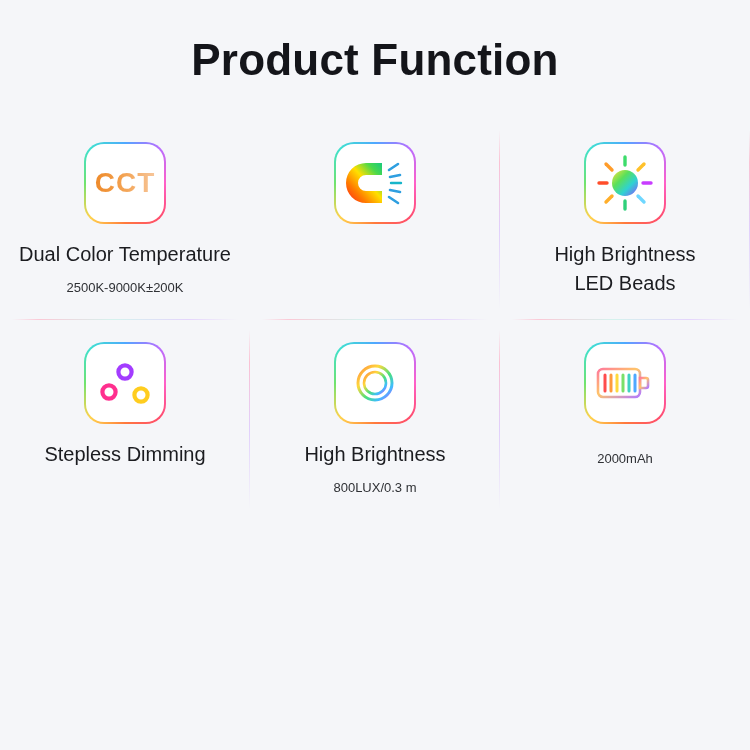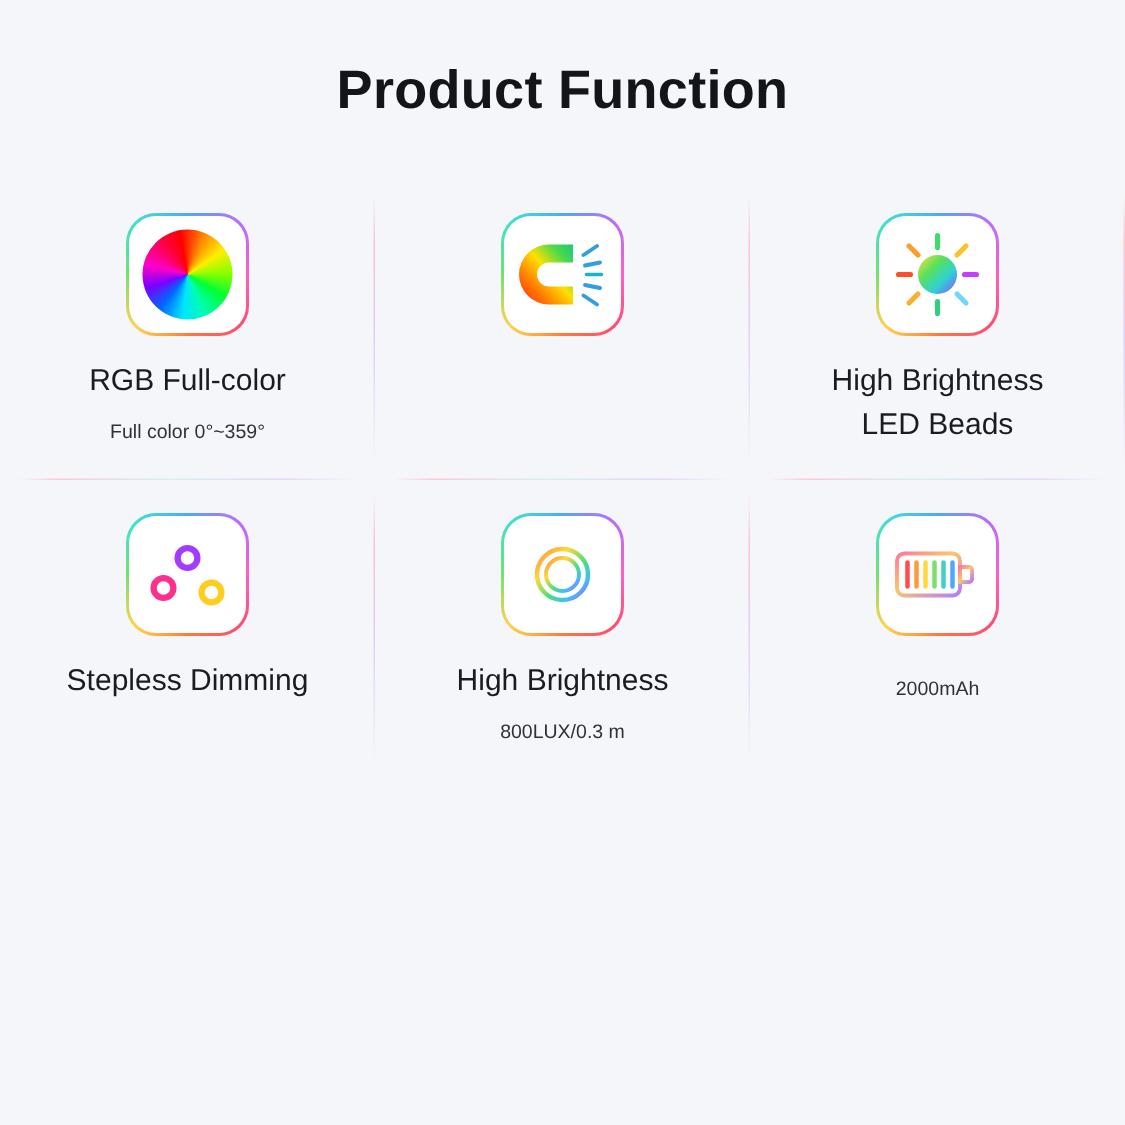--- a/index.html
+++ b/index.html
@@ -18,21 +18,21 @@
   }
 
   
   .page-header {
     height: 120px;
     display: flex;
     align-items: center;
     justify-content: center;
   }
   .page-title {
-    font-size: 36px;
+    font-size: 44px;
     font-weight: bold;
     letter-spacing: 0.2px;
     color: #14151a;
   }
 
   
   .feature-grid {
     width: 750px;
     height: 600px;
     display: grid;
@@ -169,31 +169,31 @@
 </style>
 </head>
 <body>
 
 <header class="page-header" data-interactable="false">
   <h1 class="page-title" data-interactable="false">Product Function</h1>
 </header>
 
 <main class="feature-grid" data-interactable="false">
 
-  <section class="feature-cell" data-interactable="true">
-    <div class="icon-frame" data-interactable="false">
-      <div class="icon-inner">
-        <div class="color-wheel" data-interactable="false"></div>
-      </div>
-    </div>
-    <div class="feature-title" data-interactable="false">RGB Full-color</div>
-    <div class="feature-sub" data-interactable="false">Full color 0°~359°</div>
-  </section>
-
-
+
+
+  <section class="feature-cell no-right" data-interactable="true">
+    <div class="icon-frame" data-interactable="false">
+      <div class="icon-inner">
+        <span class="gtext cct" data-interactable="false">CCT</span>
+      </div>
+    </div>
+    <div class="feature-title" data-interactable="false">Dual Color Temperature</div>
+    <div class="feature-sub" data-interactable="false">2500K-9000K±200K</div>
+  </section>
 
   <section class="feature-cell" data-interactable="true">
     <div class="icon-frame" data-interactable="false">
       <div class="icon-inner">
         <svg class="icon-svg" width="58" height="52" viewBox="0 0 58 52" data-interactable="false">
           <defs>
             <linearGradient id="magGrad" x1="0" y1="1" x2="1" y2="0">
               <stop offset="0%" stop-color="#ff1f1f"></stop>
               <stop offset="28%" stop-color="#ff7a00"></stop>
               <stop offset="55%" stop-color="#ffe000"></stop>

